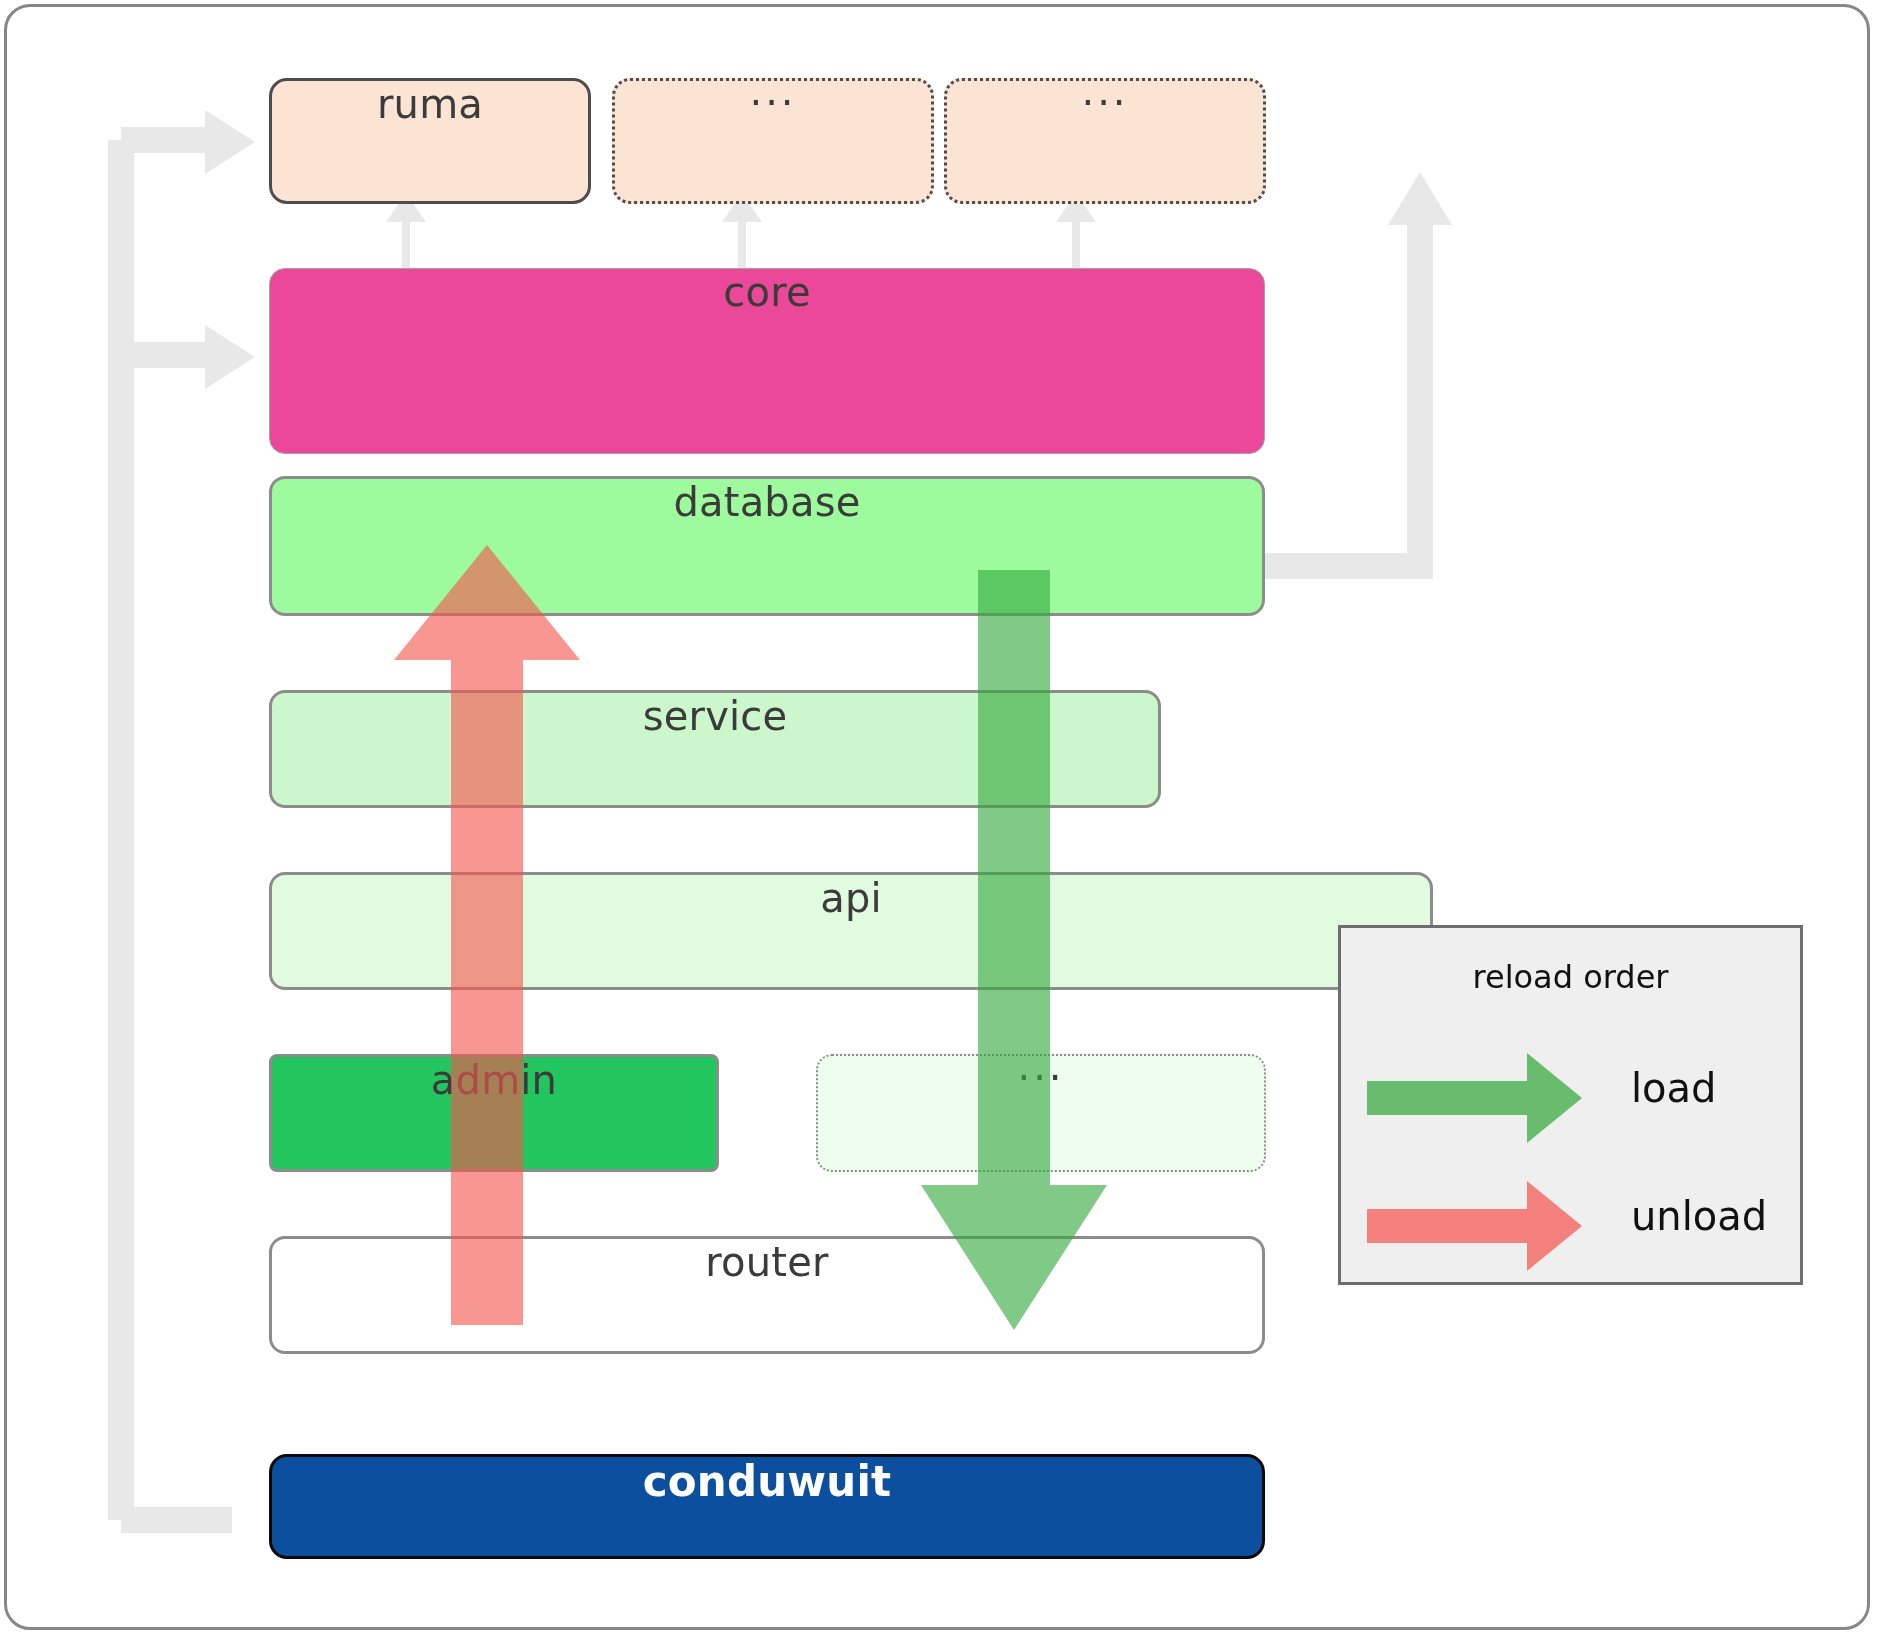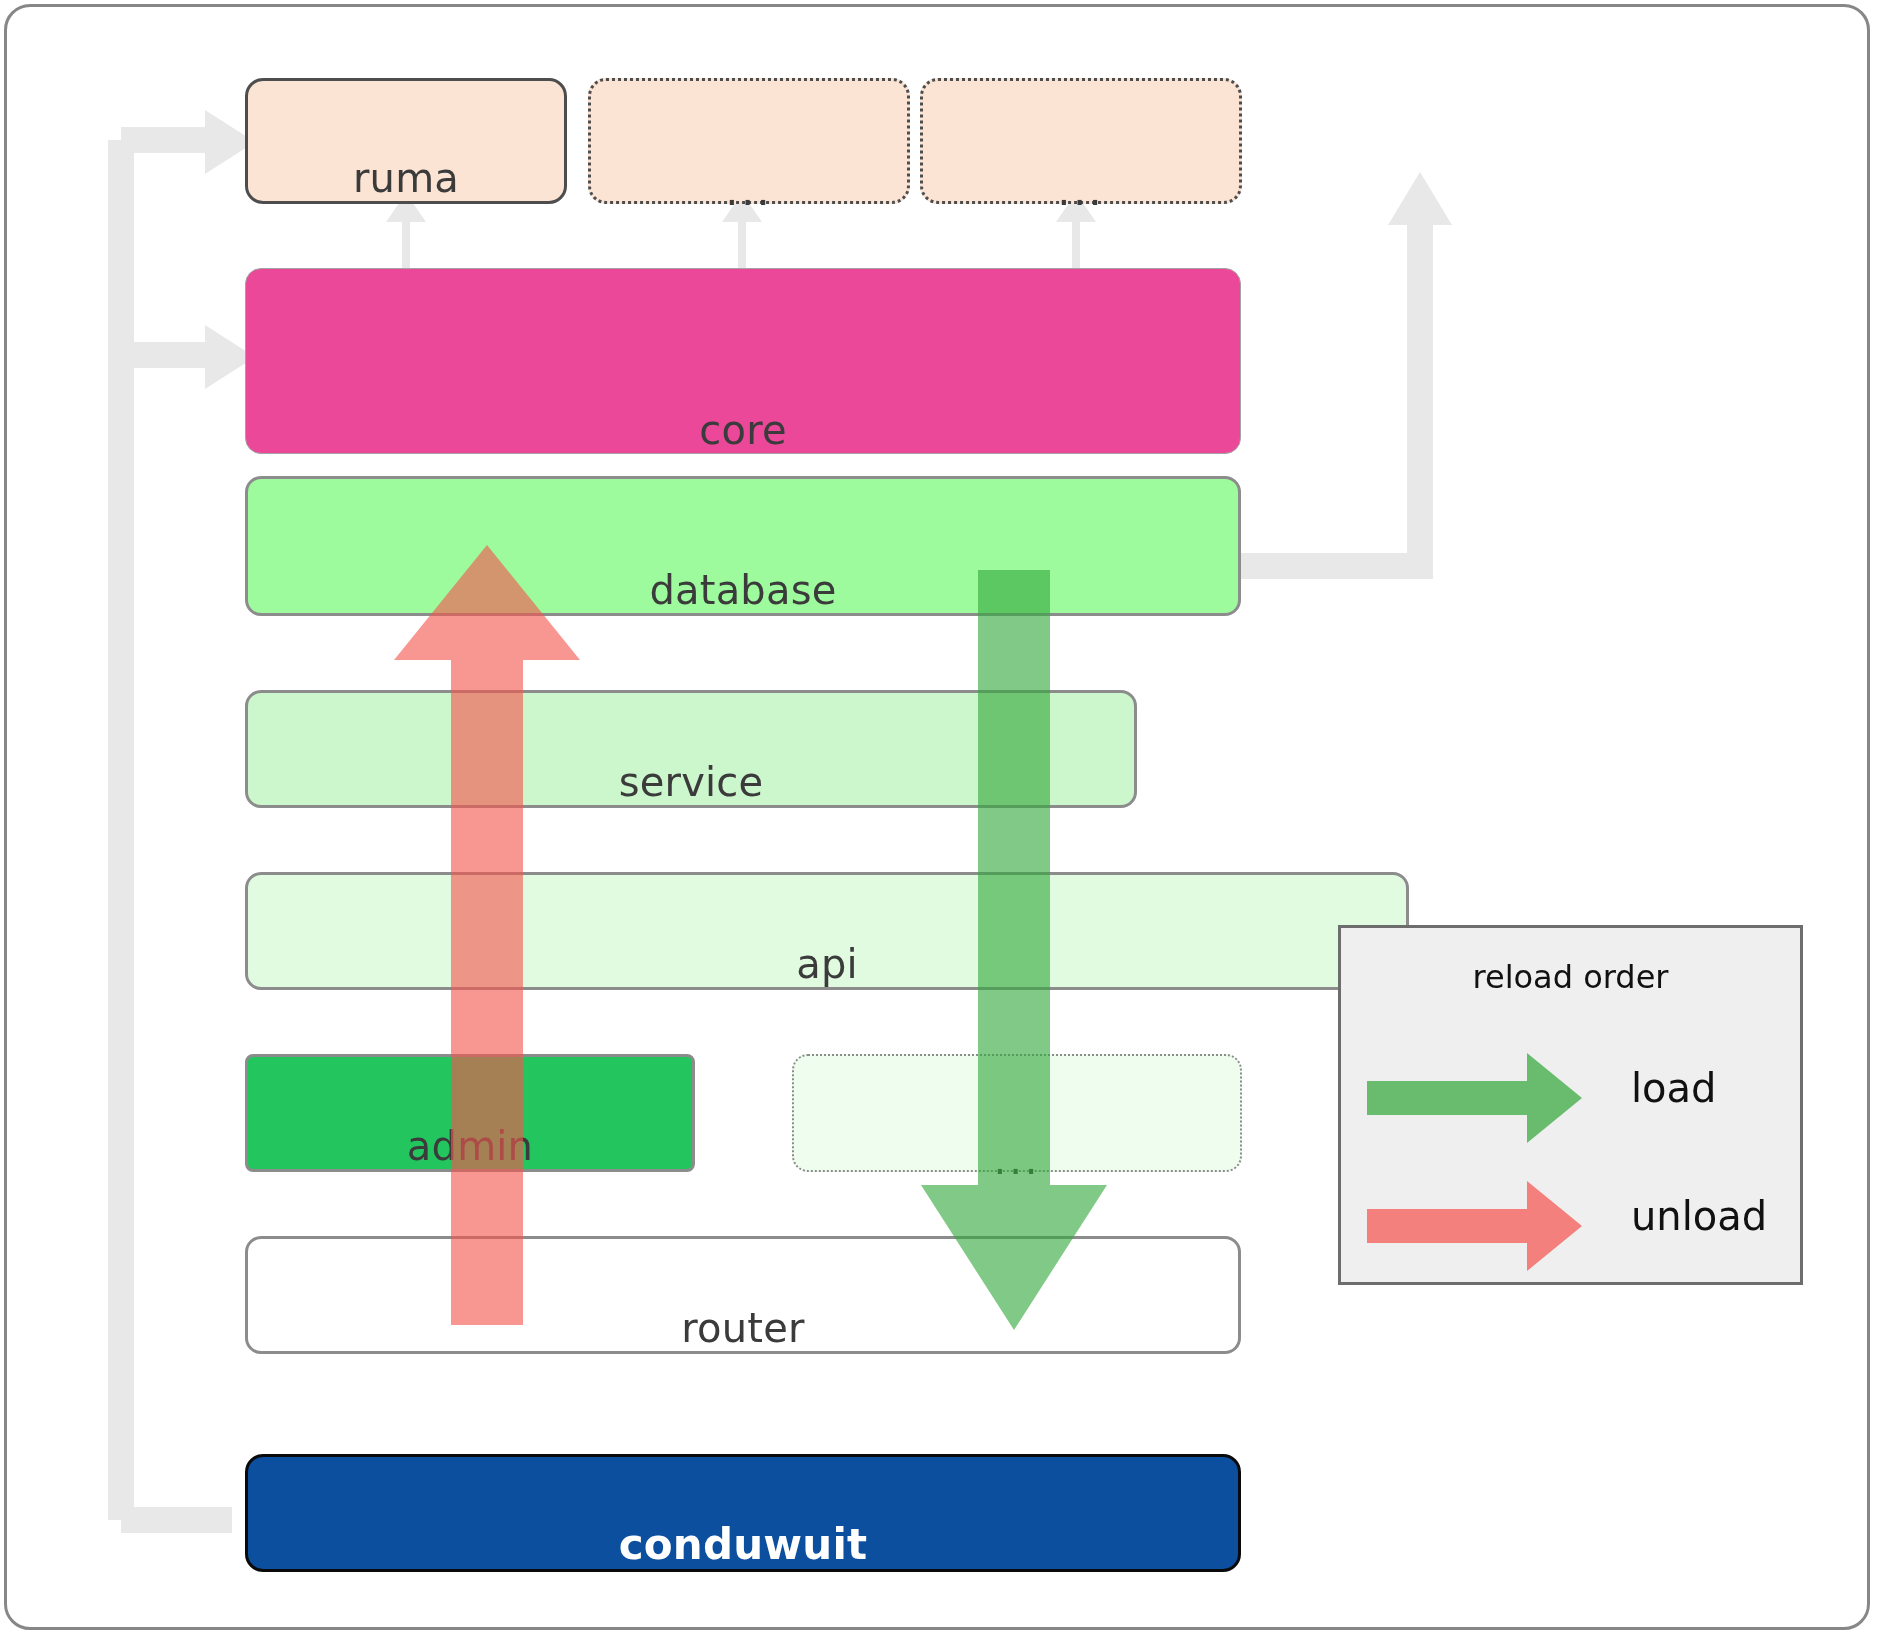--- a/index.html
+++ b/index.html
@@ -27,26 +27,27 @@
     border-radius: 26px;
     box-sizing: border-box;
     background: #ffffff;
   }
 
   
   .node {
     position: absolute;
     box-sizing: border-box;
     display: flex;
-    align-items: flex-end;
+    align-items: flex-start;
     justify-content: center;
     border-radius: 14px;
     font-size: 40px;
     color: #3b3b3b;
     letter-spacing: 0.2px;
+    margin-left: 24px;
   }
   .node.dep {
     background: #fce4d4;
     border: 3px solid #4d4d4d;
     border-radius: 18px;
   }
   .node.dep-dotted {
     background: #fce4d4;
     border: 3px dotted #4d4d4d;
     border-radius: 18px;
@@ -235,21 +236,21 @@
   </div>
 
   <div class="node leaf-dotted" style="left:792px; top:1054px; width:450px; height:118px;">
     <span class="label ellipsis">...</span>
   </div>
 
   <div class="node router" style="left:245px; top:1236px; width:996px; height:118px;">
     <span class="label">router</span>
   </div>
 
-  <div class="node app" style="left:245px; top:1454px; width:996px; height:118px;">
+  <div class="node app" style="left:245px; top:1454px; width:996px; height:105px;">
     <span class="label">conduwuit</span>
   </div>
 
   <svg id="flowarrows" viewBox="0 0 1883 1643" xmlns="http://www.w3.org/2000/svg">
 
     <g opacity="0.62">
       <path d="M451,1325 L451,660 L394,660 L487,545 L580,660 L523,660 L523,1325 z" fill="#f4554f"></path>
     </g>
 
     <g opacity="0.62">

